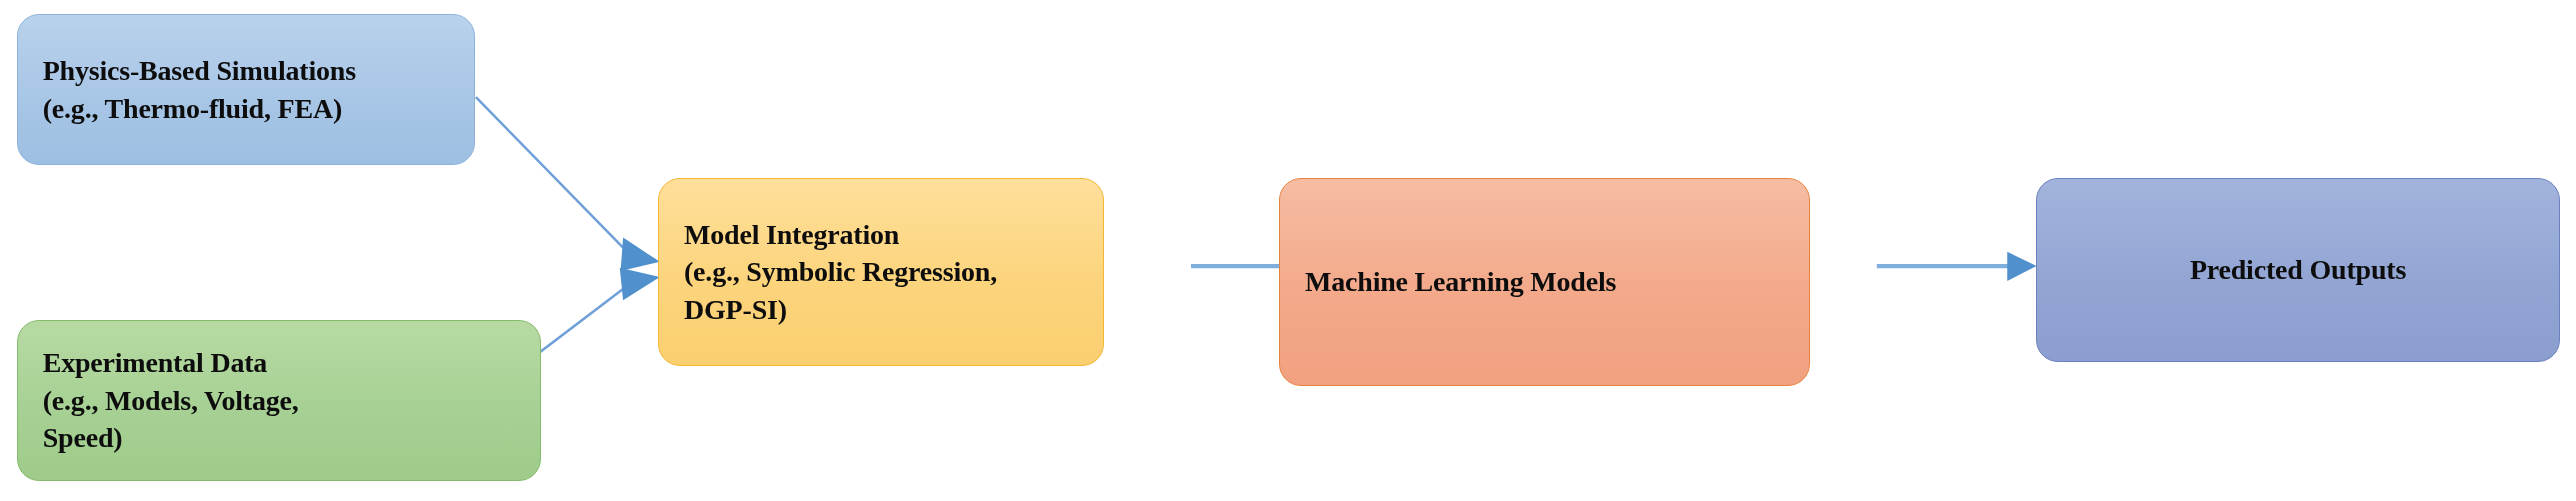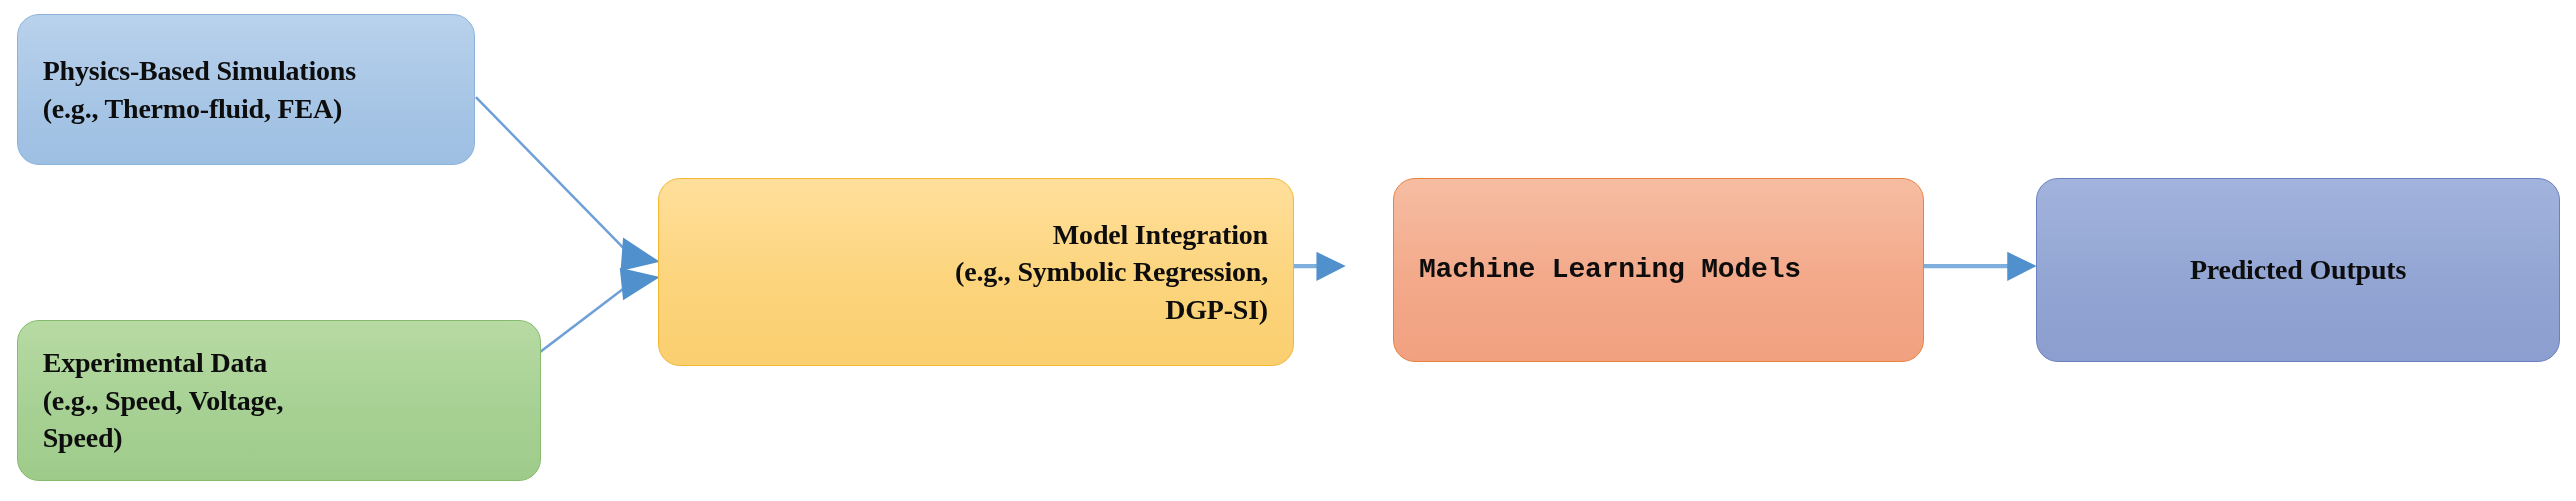--- a/index.html
+++ b/index.html
@@ -37,30 +37,28 @@
     left: 16.7px; top: 14.2px; width: 458px; height: 151px;
     background: linear-gradient(180deg, #b9d2ec 0%, #a8c6e6 55%, #9dbfe2 100%);
     border: 1.7px solid #8db3dd;
   }
   #node-experimental {
     left: 16.7px; top: 320px; width: 524px; height: 161px;
     background: linear-gradient(180deg, #b7daa3 0%, #a7d194 55%, #9ecb8a 100%);
     border: 1.7px solid #85bb6c;
   }
   #node-integration {
-    left: 658px; top: 178px; width: 636px; height: 188px;
+    left: 658px; top: 178px; width: 446px; height: 188px;
     background: linear-gradient(180deg, #ffdf9b 0%, #fcd47c 55%, #facf70 100%);
     border: 1.7px solid #f3b733;
-    text-align: right;
   }
   #node-ml {
-    left: 1393px; top: 178px; width: 531px; height: 184px;
+    left: 1279px; top: 178px; width: 531px; height: 208px;
     background: linear-gradient(180deg, #f6bda3 0%, #f3a98a 55%, #f1a180 100%);
     border: 1.7px solid #e8833f;
-    font-family: Liberation Mono, monospace;
   }
   #node-outputs {
     left: 2036px; top: 178px; width: 524px; height: 184px;
     background: linear-gradient(180deg, #a2b4dd 0%, #93a5d3 55%, #8b9ecf 100%);
     border: 1.7px solid #6a80bf;
     align-items: center;
   }
   #arrow-layer {
     position: absolute;
     left: 0; top: 0;
@@ -97,21 +95,21 @@
     </g>
   </svg>
 
   <div class="node" id="node-physics">
     <div class="line">Physics-Based Simulations</div>
     <div class="line">(e.g., Thermo-fluid, FEA)</div>
   </div>
 
   <div class="node" id="node-experimental">
     <div class="line">Experimental Data</div>
-    <div class="line">(e.g., Speed, Voltage,</div>
+    <div class="line">(e.g., Models, Voltage,</div>
     <div class="line">Speed)</div>
   </div>
 
   <div class="node" id="node-integration">
     <div class="line">Model Integration</div>
     <div class="line">(e.g., Symbolic Regression,</div>
     <div class="line">DGP-SI)</div>
   </div>
 
   <div class="node" id="node-ml">

